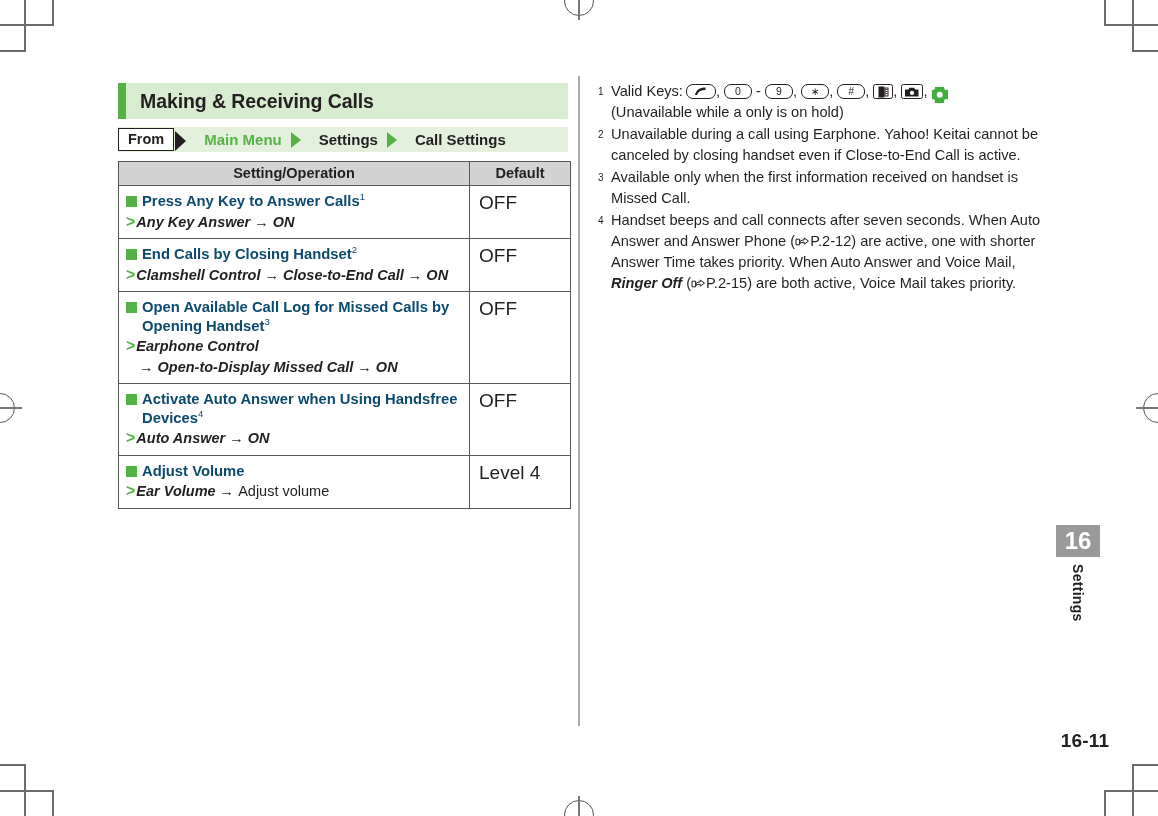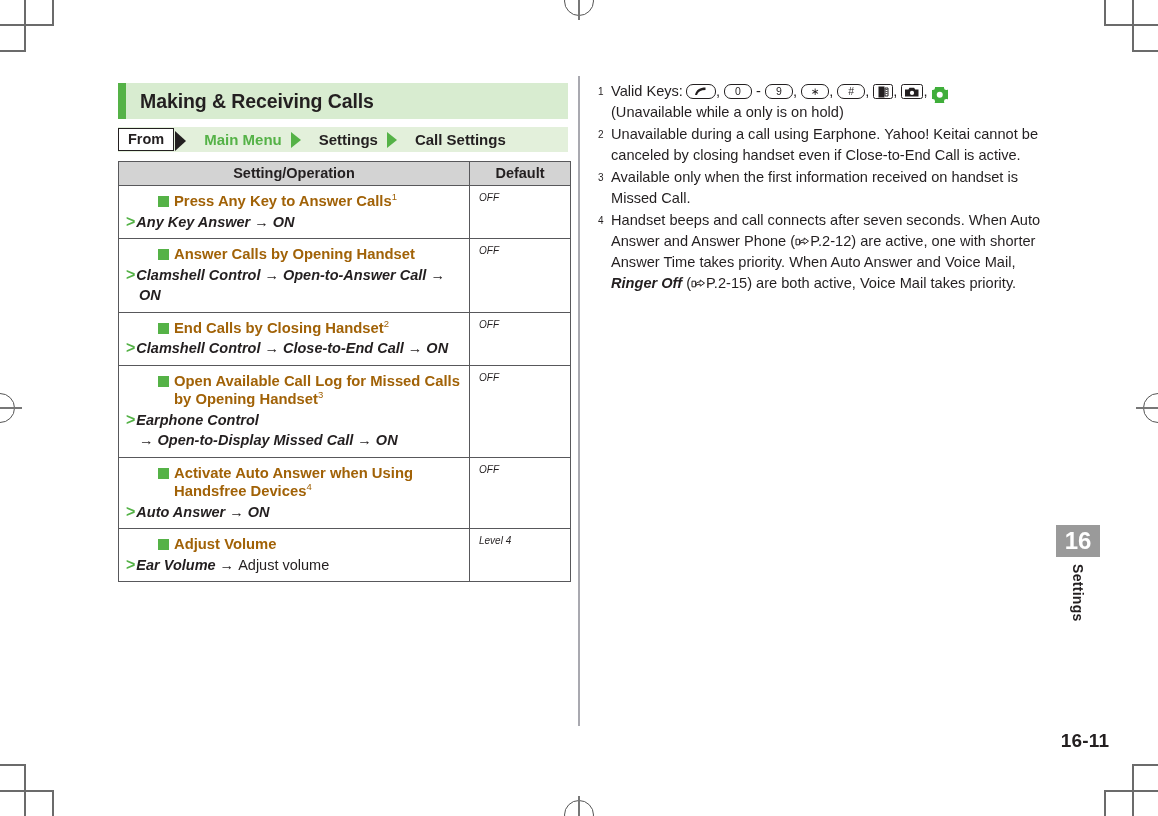--- a/index.html
+++ b/index.html
@@ -136,34 +136,32 @@
     text-align: center;
     padding: 3px 0 4px 0;
     vertical-align: middle;
   }
   .col-op { width: 350px; }
   .col-def { width: 100px; }
 
   .cell-op { padding: 6px 6px 7px 7px; }
   .cell-def {
     padding: 6px 0 6px 9px;
-    font-size: 10px;
+    font-size: 19px;
     color: #231f20;
     vertical-align: middle;
-    font-style: italic;
   }
 
   .op-title {
     font-size: 14.8px;
     font-weight: bold;
-    color: #a16207;
+    color: #0c4a6e;
     line-height: 18.5px;
     display: flex;
     align-items: flex-start;
-    margin-left: 32px;
   }
   .op-square {
     width: 11px; height: 11px;
     background: #55b247;
     flex: 0 0 auto;
     margin-top: 4px;
     margin-right: 5px;
   }
   .op-title-text { flex: 1 1 auto; }
   .op-title-text sup {
@@ -412,36 +410,20 @@
               <span class="op-title-text"><span>Press Any Key to Answer Calls</span><sup>1</sup></span>
             </div>
             <div class="op-path">
               <span class="op-chevron">&gt;</span>
               <span class="op-path-text">Any Key Answer → ON</span>
             </div>
           </td>
           <td class="cell-def">OFF</td>
         </tr>
 
-        <tr>
-          <td class="cell-op">
-            <div class="op-title">
-              <span class="op-square"></span>
-              <span class="op-title-text"><span>Answer Calls by Opening Handset</span><sup></sup></span>
-            </div>
-            <div class="op-path">
-              <span class="op-chevron">&gt;</span>
-              <span class="op-path-text">Clamshell Control → Open-to-Answer Call →</span>
-            </div>
-            <div class="op-path op-path-indent">
-              <span class="op-path-text">ON</span>
-            </div>
-          </td>
-          <td class="cell-def">OFF</td>
-        </tr>
 
         <tr>
           <td class="cell-op">
             <div class="op-title">
               <span class="op-square"></span>
               <span class="op-title-text"><span>End Calls by Closing Handset</span><sup>2</sup></span>
             </div>
             <div class="op-path">
               <span class="op-chevron">&gt;</span>
               <span class="op-path-text">Clamshell Control → Close-to-End Call → ON</span>

